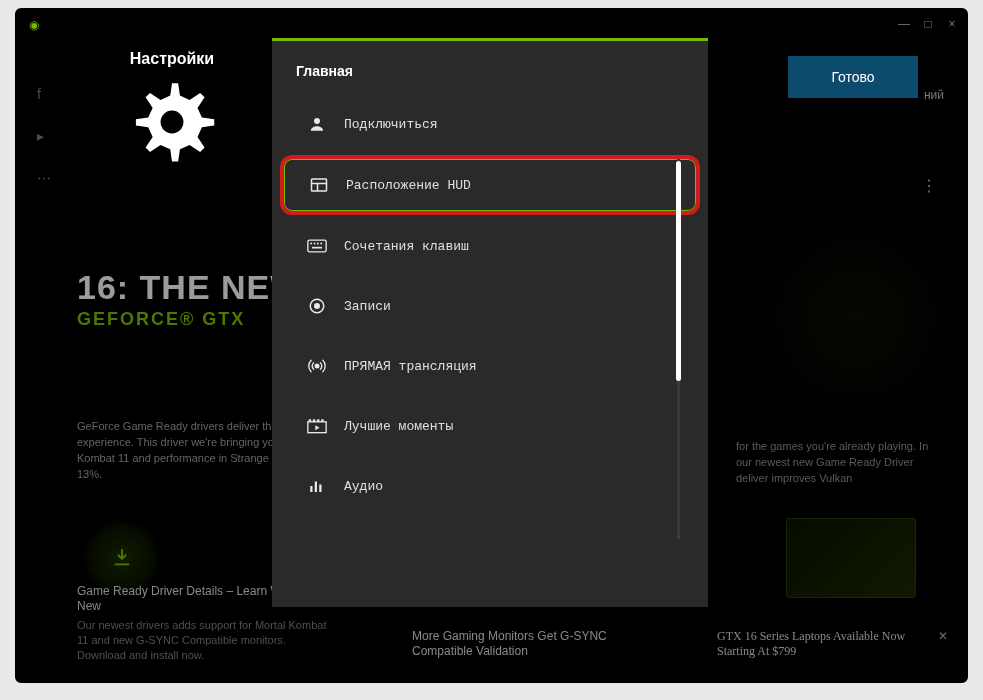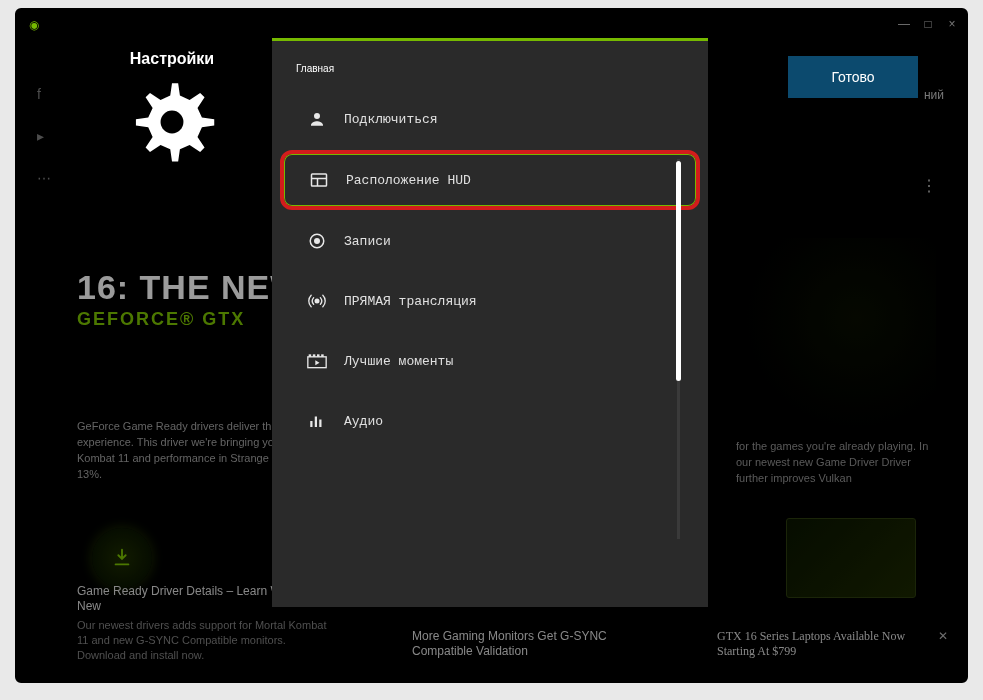--- a/index.html
+++ b/index.html
@@ -105,21 +105,21 @@
   }
   .behind-text { position: absolute; right: 22px; top: 78px; color: #7a7a7a; font-size: 12px; }
 
   .panel {
     position: absolute; left: 255px; top: 31px;
     width: 436px; height: 566px;
     background: #2a2a2a;
     padding: 22px 0 10px 0;
   }
   .panel h2 {
-    color: #fff; font-size: 10px; font-weight: 400;
+    color: #fff; font-size: 14px; font-weight: 700;
     padding: 0 24px 14px;
   }
   .item {
     display: flex; align-items: center; gap: 16px;
     padding: 0 24px; height: 58px;
     color: #e0e0e0; font-size: 13px; cursor: pointer;
     border: 2px solid transparent; border-radius: 6px;
     margin: 2px 8px;
     font-family: Liberation Mono, monospace;
   }
@@ -168,21 +168,21 @@
     </div>
     <div class="bg-desc">GeForce Game Ready drivers deliver the definitive experience. This driver we're bringing you support for Mortal Kombat 11 and performance in Strange Brigade by up to 13%.</div>
 
     <div class="download-circle">
       <svg width="22" height="22" viewBox="0 0 24 24">
         <path d="M12 3v10m0 0l-4-4m4 4l4-4M5 19h14" stroke="#76b900" stroke-width="2" fill="none" stroke-linecap="round"></path>
       </svg>
     </div>
 
     <div class="bg-right"></div>
-    <div class="bg-desc2">for the games you're already playing. In our newest new Game Driver Driver further improves Vulkan</div>
+    <div class="bg-desc2">for the games you're already playing. In our newest new Game Ready Driver deliver improves Vulkan</div>
     <div class="bg-laptop"></div>
 
     <div class="dots">⋮</div>
 
     <div class="card card1">
       <div class="head">Game Ready Driver Details – Learn What's New</div>
       <div class="sub">Our newest drivers adds support for Mortal Kombat 11 and new G-SYNC Compatible monitors. Download and install now.</div>
     </div>
     <div class="card card2">
       <div class="head">More Gaming Monitors Get G-SYNC Compatible Validation</div>
@@ -233,20 +233,33 @@
       <span class="icon-slot">
         <svg width="18" height="18" viewBox="0 0 24 24">
             <rect x="2" y="4" width="20" height="16" rx="1" fill="none" stroke="#e8e8e8" stroke-width="2"></rect>
             <line x1="2" y1="10" x2="22" y2="10" stroke="#e8e8e8" stroke-width="2"></line>
             <line x1="10" y1="10" x2="10" y2="20" stroke="#e8e8e8" stroke-width="2"></line>
           </svg>
       </span>
       <span>Расположение HUD</span>
     </div>
 
+    <div class="item">
+      <span class="icon-slot">
+        <svg width="20" height="14" viewBox="0 0 24 16">
+            <rect x="1" y="1" width="22" height="14" rx="2" fill="none" stroke="#e8e8e8" stroke-width="1.6"></rect>
+            <rect x="4" y="4" width="2" height="2" fill="#e8e8e8"></rect>
+            <rect x="8" y="4" width="2" height="2" fill="#e8e8e8"></rect>
+            <rect x="12" y="4" width="2" height="2" fill="#e8e8e8"></rect>
+            <rect x="16" y="4" width="2" height="2" fill="#e8e8e8"></rect>
+            <rect x="6" y="9" width="12" height="2" fill="#e8e8e8"></rect>
+          </svg>
+      </span>
+      <span>Сочетания клавиш</span>
+    </div>
 
     <div class="item">
       <span class="icon-slot">
         <svg width="18" height="18" viewBox="0 0 24 24">
             <circle cx="12" cy="12" r="9" fill="none" stroke="#e8e8e8" stroke-width="2"></circle>
             <circle cx="12" cy="12" r="4" fill="#e8e8e8"></circle>
           </svg>
       </span>
       <span>Записи</span>
     </div>

